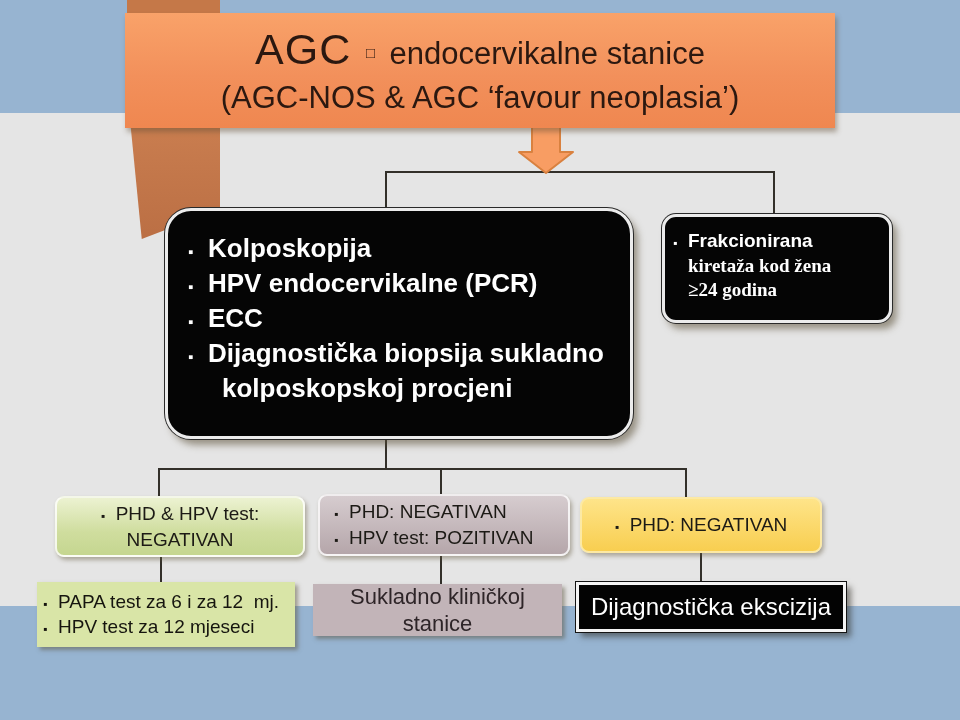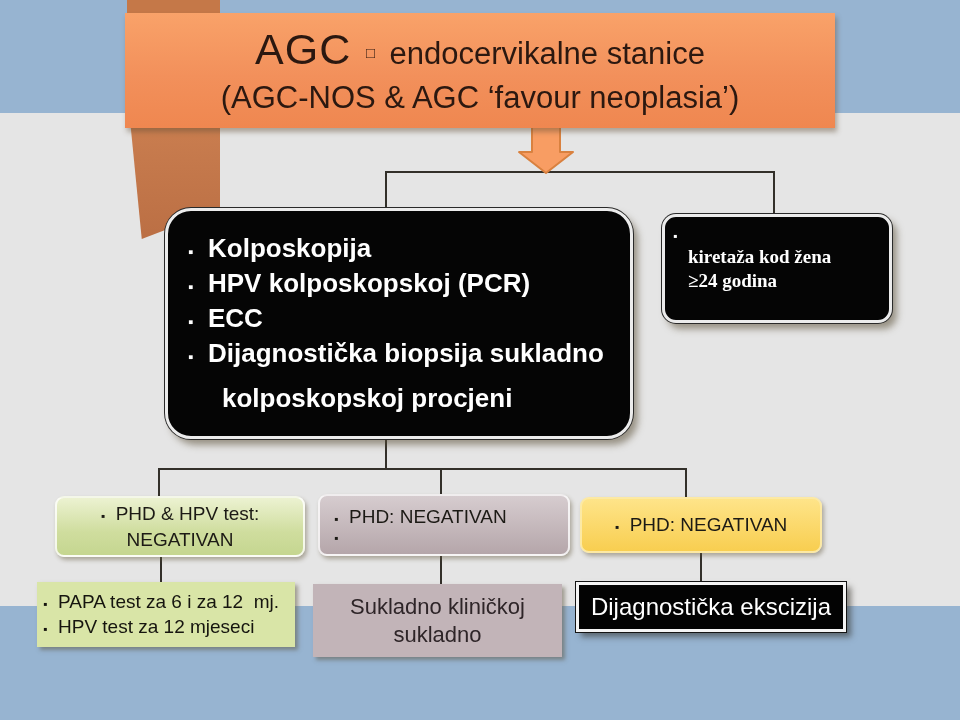--- a/index.html
+++ b/index.html
@@ -48,21 +48,21 @@
     box-sizing:border-box;font-weight:bold;
   }
   .workup{left:165px;top:208px;width:468px;height:231px;border-radius:26px;
           padding:20px 14px 10px 20px;font-size:26px;line-height:1.35;}
   .curettage{left:662px;top:214px;width:230px;height:109px;border-radius:14px;
           padding:12px 6px 8px 8px;font-size:19px;line-height:1.3;}
 
   .brow{display:flex;align-items:baseline;}
   .bullet{flex:0 0 20px;font-size:15px;text-align:left;}
   .bullet.sm{flex:0 0 15px;font-size:12px;}
-  .indent{padding-left:34px;margin-top:10px;}
+  .indent{padding-left:34px;}
   .indent-sm{padding-left:15px;font-family:Liberation Serif, serif;}
 
   
   .cbox{
     position:absolute;box-sizing:border-box;border-radius:9px;
     border:2px solid rgba(255,255,255,.8);
     box-shadow:2px 3px 4px rgba(100,88,62,.45);
     color:#1c1a15;font-size:19px;line-height:1.35;
     display:flex;flex-direction:column;justify-content:center;
   }
@@ -77,21 +77,21 @@
     border-color:#fce9a4;align-items:center;}
 
   
   .sbox{
     position:absolute;box-sizing:border-box;
     box-shadow:3px 3px 4px rgba(90,82,60,.5);
     color:#16150f;display:flex;flex-direction:column;justify-content:center;
   }
   .green2{left:37px;top:582px;width:258px;height:65px;background:#d9e5a7;
     padding:4px 4px 4px 6px;font-size:19px;line-height:1.3;}
-  .mauve2{left:313px;top:584px;width:249px;height:73px;background:#c2b4b8;
+  .mauve2{left:313px;top:584px;width:249px;height:52px;background:#c2b4b8;
     font-size:22px;line-height:1.25;text-align:center;color:#2e2528;}
   .black2{left:576px;top:582px;width:270px;height:50px;background:#030303;
     border:3px solid #f5f5f5;box-shadow:0 0 0 1px #141414,5px 5px 6px rgba(45,42,35,.55);
     color:#fff;font-size:24px;text-align:center;}
   .pre{white-space:pre-wrap;}
 </style>
 </head>
 <body>
 
 <div class="slide">
@@ -129,56 +129,58 @@
     <div class="title-line2">(AGC-NOS &amp; AGC ‘favour neoplasia’)</div>
   </div>
 
   <div class="blackbox workup">
     <div class="brow">
       <span class="bullet">▪</span>
       <span>Kolposkopija</span>
     </div>
     <div class="brow">
       <span class="bullet">▪</span>
-      <span>HPV kolposkopskoj (PCR)</span>
+      <span>HPV endocervikalne (PCR)</span>
     </div>
     <div class="brow">
       <span class="bullet">▪</span>
       <span>ECC</span>
     </div>
     <div class="brow">
       <span class="bullet">▪</span>
       <span>Dijagnostička biopsija sukladno</span>
     </div>
     <div class="indent">kolposkopskoj procjeni</div>
   </div>
 
   <div class="blackbox curettage">
     <div class="brow">
       <span class="bullet sm">▪</span>
+      <span>Frakcionirana</span>
     </div>
     <div class="indent-sm">kiretaža kod žena</div>
     <div class="indent-sm">≥24 godina</div>
   </div>
 
   <div class="cbox green1">
     <div class="brow">
       <span class="bullet sm">▪</span>
       <span>PHD &amp; HPV test:</span>
     </div>
     <div>NEGATIVAN</div>
   </div>
 
   <div class="cbox mauve1">
     <div class="brow">
       <span class="bullet sm">▪</span>
       <span>PHD: NEGATIVAN</span>
     </div>
     <div class="brow">
       <span class="bullet sm">▪</span>
+      <span>HPV test: POZITIVAN</span>
     </div>
   </div>
 
   <div class="cbox yellow1">
     <div class="brow">
       <span class="bullet sm">▪</span>
       <span>PHD: NEGATIVAN</span>
     </div>
   </div>
 
@@ -188,20 +190,20 @@
       <span class="pre">PAPA test za 6 i za 12  mj.</span>
     </div>
     <div class="brow">
       <span class="bullet sm">▪</span>
       <span class="pre">HPV test za 12 mjeseci</span>
     </div>
   </div>
 
   <div class="sbox mauve2">
     <div>Sukladno kliničkoj</div>
-    <div>sukladno</div>
+    <div>stanice</div>
   </div>
 
   <div class="sbox black2">
     <div>Dijagnostička ekscizija</div>
   </div>
 
 </div>
 
 </body></html>

